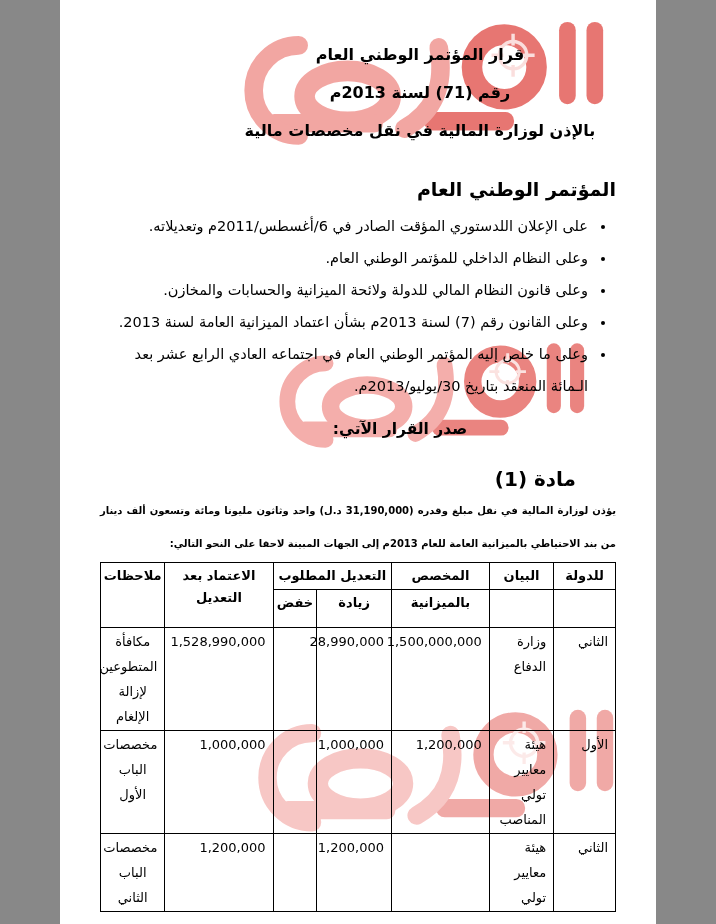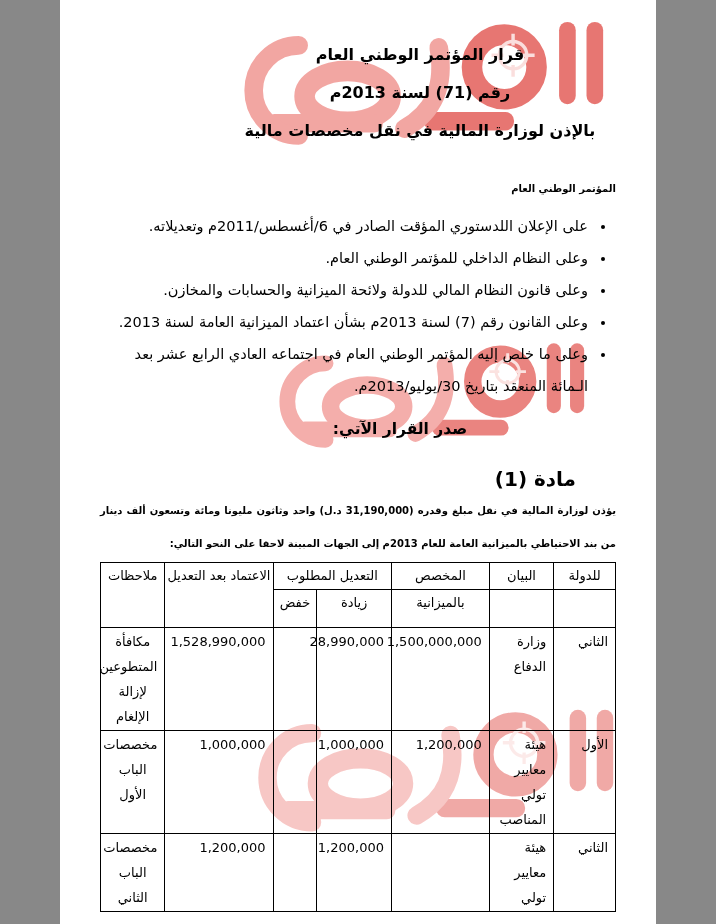--- a/index.html
+++ b/index.html
@@ -20,21 +20,21 @@
   .wm-bottom{left:192px;top:706px; width:368px;opacity:.50;}
   .watermark svg{display:block;width:100%;height:auto;}
 
   
   .content{position:relative;z-index:1;padding:36px 40px 0 40px;}
 
   .title-block{
     text-align:center;font-weight:bold;font-size:16px;line-height:38px;
     transform:translateX(62px);
   }
-  .org-name{font-weight:bold;font-size:10px;line-height:22px;margin-top:28px;}
+  .org-name{font-weight:bold;font-size:19px;line-height:22px;margin-top:28px;}
   .preamble-label{font-weight:bold;font-size:15.5px;line-height:22px;margin-top:12px;}
 
   ul.refs{
     margin:10px 0 0 0;padding:0 26px 0 0;
     list-style:disc outside;
     font-size:14.5px;line-height:32px;
   }
   ul.refs li{padding-right:2px;}
 
   .decree-line{
@@ -44,21 +44,21 @@
   .article-heading{font-weight:bold;font-size:20px;line-height:22px;margin-top:28px;margin-right:40px;}
   .article-text{font-size:10px;line-height:33px;margin-top:4px;text-align:justify;font-weight:bold;}
 
   
   table.alloc{
     width:100%;border-collapse:collapse;table-layout:fixed;
     margin-top:2px;font-size:13px;
   }
   table.alloc th,table.alloc td{border:1px solid #000;}
   table.alloc th{
-    font-weight:normal;text-align:center;vertical-align:top;
+    font-weight:bold;text-align:center;vertical-align:top;
     line-height:22px;padding:2px 2px;
   }
   tr.hrow1{height:26px;}
   tr.hrow2{height:38px;}
   tr.drow1{height:102px;}
   tr.drow2{height:77px;}
   tr.drow3{height:52px;}
   table.alloc td{
     vertical-align:top;line-height:25px;padding:1px 7px;
   }

